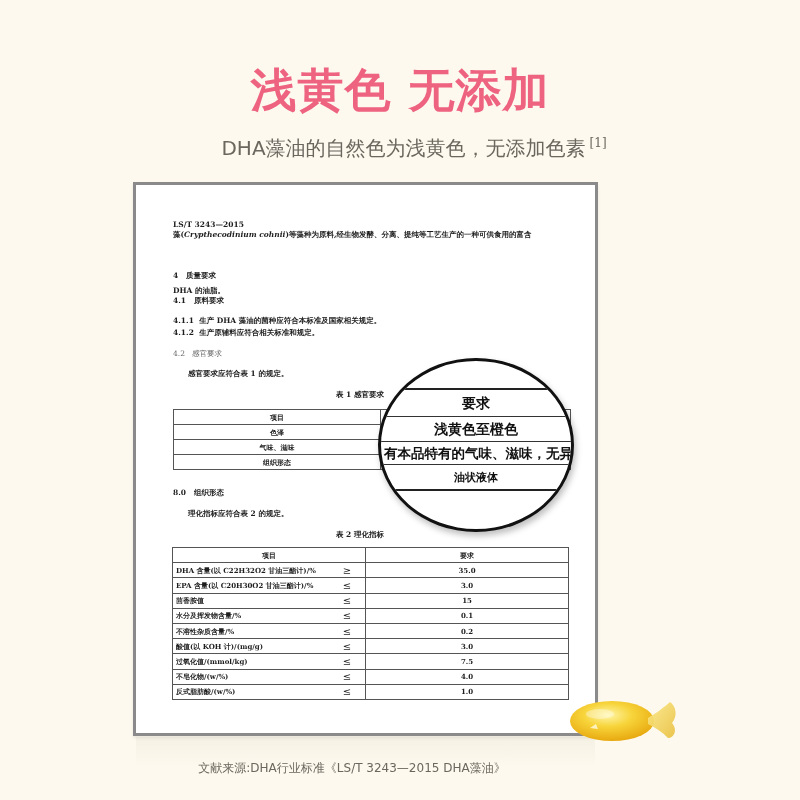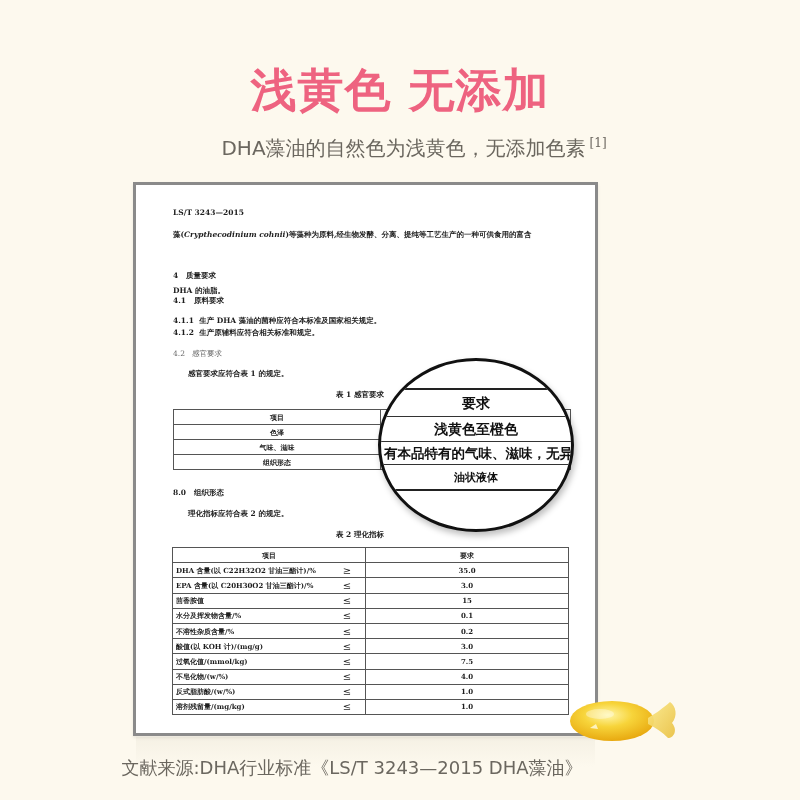--- a/index.html
+++ b/index.html
@@ -60,36 +60,36 @@
     font-family: "DejaVu Serif", "Liberation Serif", serif;
   }
   .mag-line { position: absolute; left: 0; width: 100%; border-top: 2px solid #222; }
   .mag-line.thin { border-top: 1.5px solid #333; }
   .mag-text { position: absolute; left: 0; width: 100%; text-align: center; color: #111; white-space: nowrap; font-weight: bold; }
 
   .capsule { position: absolute; left: 568px; top: 690px; width: 120px; height: 55px; }
 
   .source {
     position: absolute; left: 0; top: 758px; width: 704px; text-align: center;
-    font-size: 18px; color: #6b675f; line-height: 20px;
+    font-size: 12px; color: #6b675f; line-height: 20px;
   }
 </style>
 </head>
 <body>
 
 <div class="headline">浅黄色 无添加</div>
 <div class="subline">
   <span>DHA藻油的自然色为浅黄色，无添加色素</span><sup>[1]</sup>
 </div>
 
 <div class="doc-reflection"></div>
 
 <div class="doc-frame">
   <div class="doc">
-    <div class="t" style="left:37px; top:22px;">LS/T 3243—2015</div>
+    <div class="t" style="left:37px; top:34px;">LS/T 3243—2015</div>
 
     <div class="t" style="left:37px; top:44px;">
       <span>藻(</span><i>Crypthecodinium cohnii</i><span>)等藻种为原料,经生物发酵、分离、提纯等工艺生产的一种可供食用的富含</span>
     </div>
     <div class="t" style="left:37px; top:56px;margin-top:44px;">DHA 的油脂。</div>
 
     <div class="t" style="left:37px; top:85px;">
       <span>4</span>&nbsp;&nbsp;&nbsp;<span>质量要求</span>
     </div>
     <div class="t" style="left:37px; top:110px;">
@@ -177,25 +177,20 @@
         <td class="op">≤</td>
         <td class="val">7.5</td>
       </tr>
       <tr>
         <td class="item">不皂化物/(w/%)</td>
         <td class="op">≤</td>
         <td class="val">4.0</td>
       </tr>
       <tr>
         <td class="item">反式脂肪酸/(w/%)</td>
-        <td class="op">≤</td>
-        <td class="val">1.0</td>
-      </tr>
-      <tr>
-        <td class="item">溶剂残留量/(mg/kg)</td>
         <td class="op">≤</td>
         <td class="val">1.0</td>
       </tr>
     </tbody>
       </table>
   </div>
 </div>
 
 <div class="magnifier">
   <div class="mag-line" style="top:27px;"></div>

